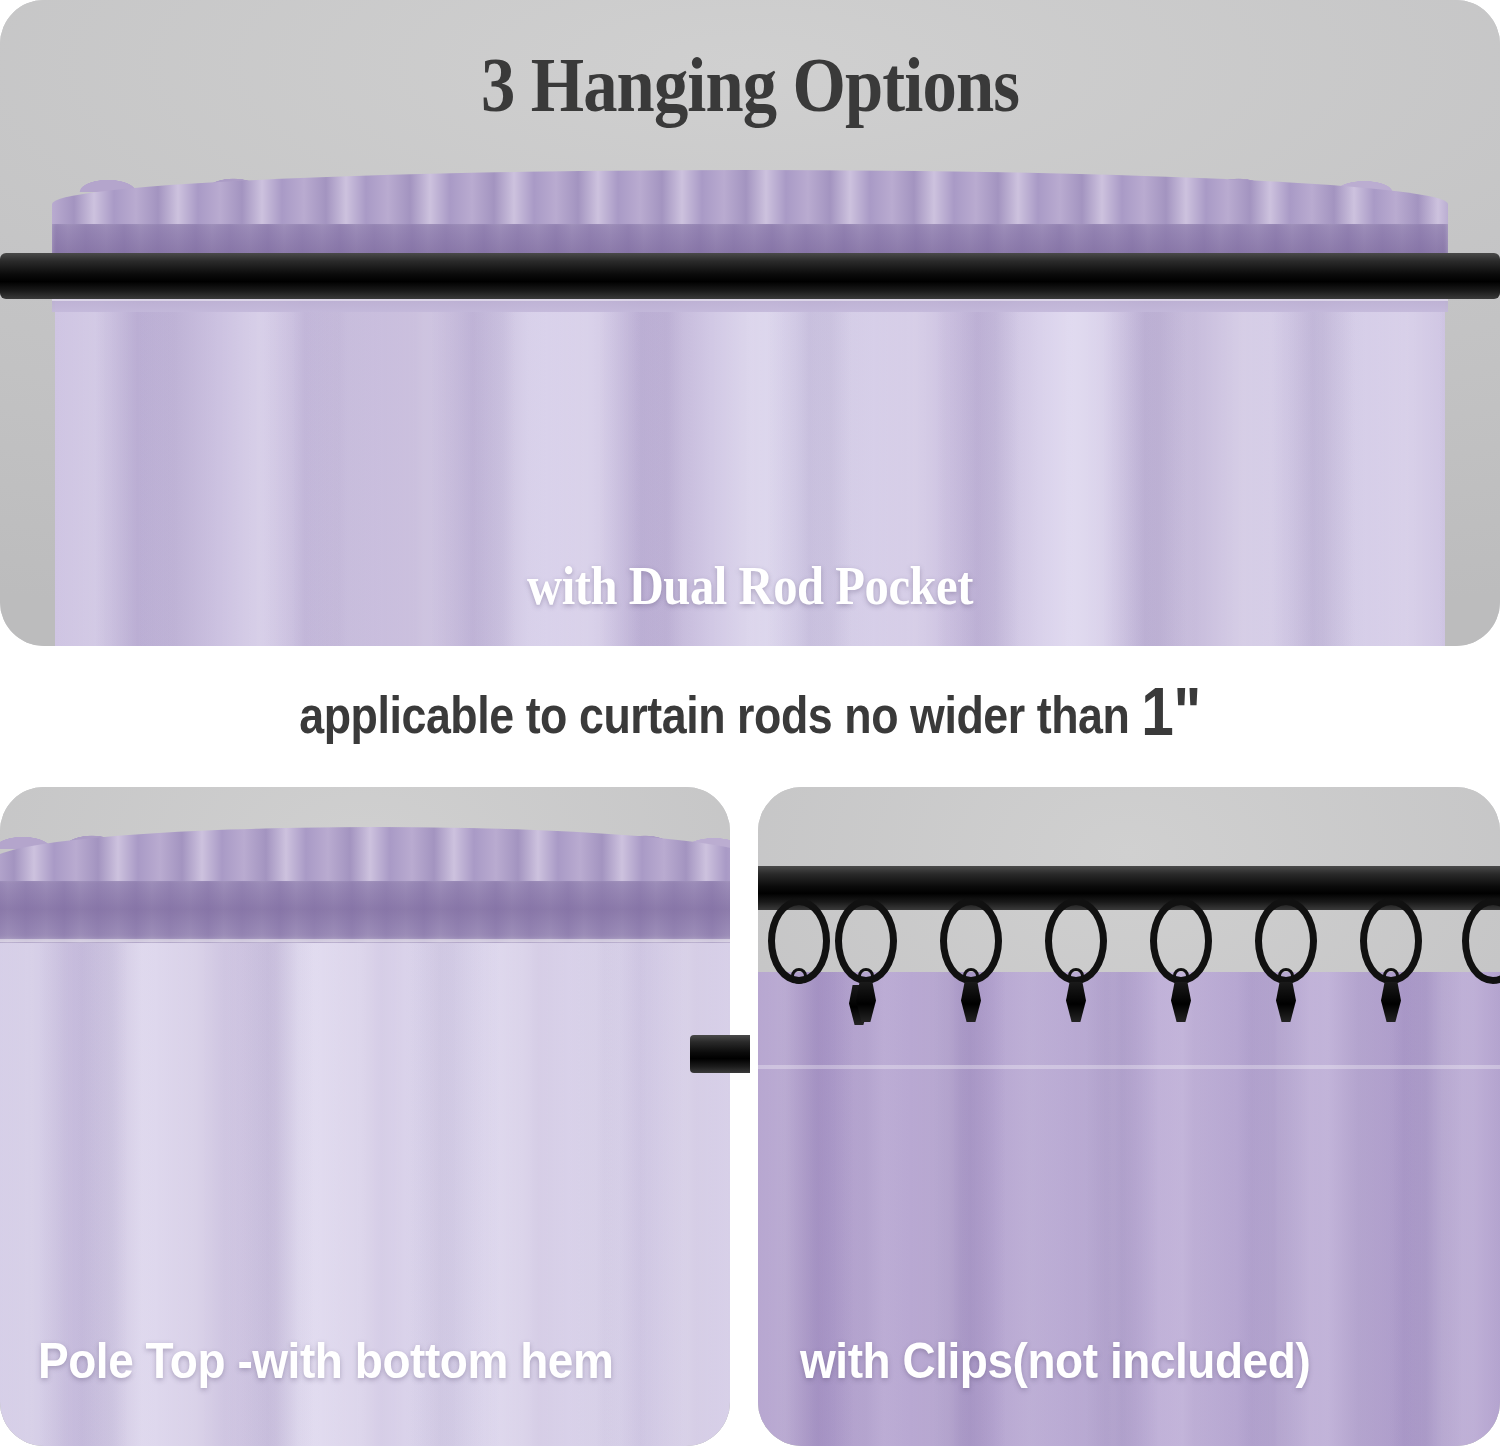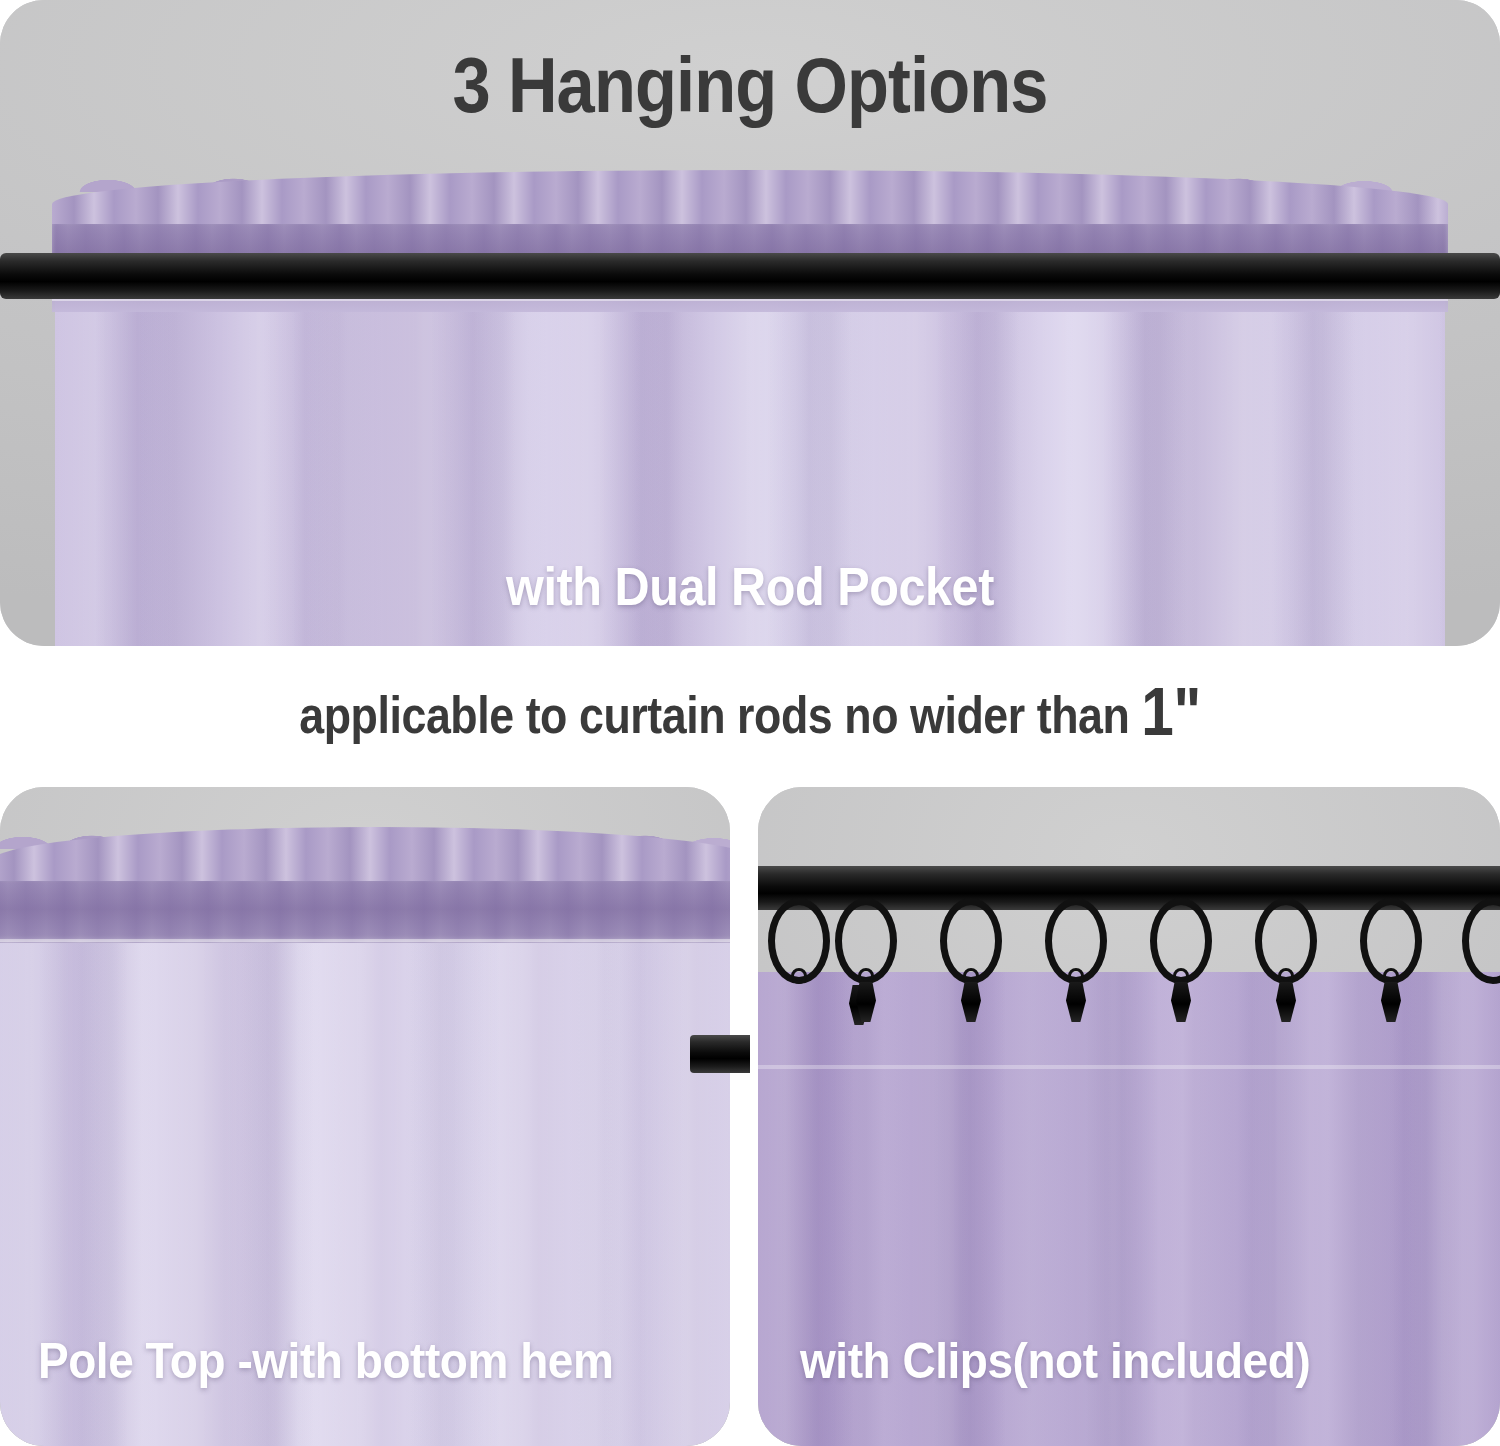--- a/index.html
+++ b/index.html
@@ -30,20 +30,21 @@
     background:
       radial-gradient(120% 90% at 50% 10%, #d0d0d0 0%, #c4c4c5 55%, #bcbcbd 100%);
   }
 
   
   #panel-top {
     left: 0px;
     top: 0px;
     width: 1500px;
     height: 646px;
+    font-family: Liberation Serif, serif;
   }
 
   
   .curtain-body {
     position: absolute;
     left: 55px;
     right: 55px;
     top: 300px;
     bottom: -10px;
     background:

